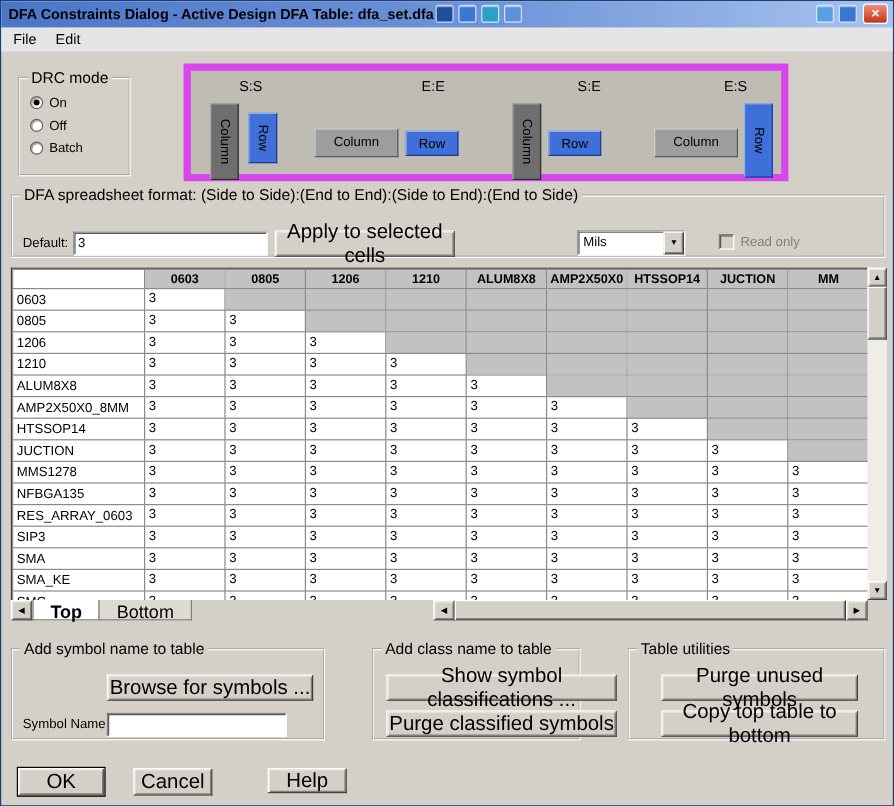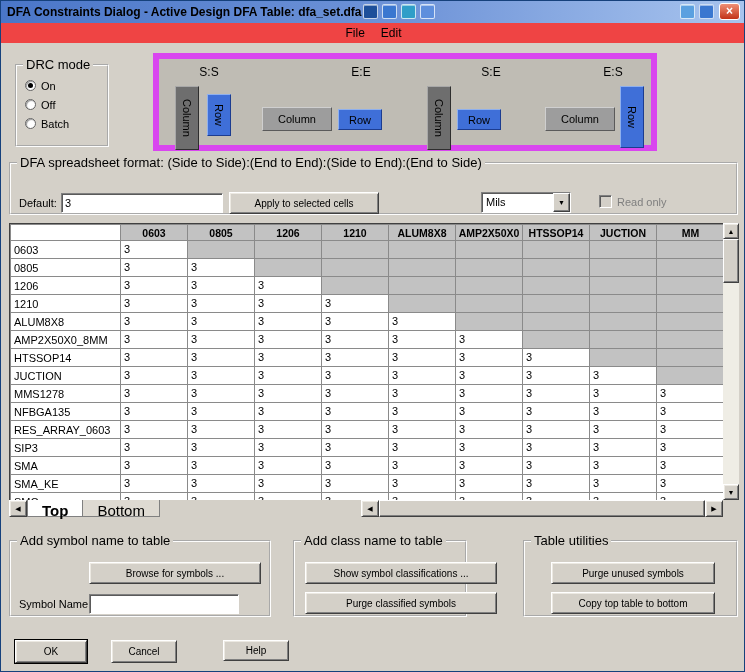--- a/index.html
+++ b/index.html
@@ -15,26 +15,26 @@
     background:linear-gradient(90deg,#4a76c8 0%,#6f94d8 55%,#a8c4ee 100%);}
   .title{position:absolute;left:6px;top:0;line-height:22px;font-weight:bold;font-size:12px;color:#000;white-space:nowrap;}
   .tb-mid{position:absolute;left:362px;top:3px;display:flex;gap:4px;}
   .tb-right{position:absolute;right:30px;top:3px;display:flex;gap:4px;}
   .tb-icon{display:inline-block;width:15px;height:15px;border-radius:2px;
     border:1px solid rgba(255,255,255,.75);box-shadow:inset 0 1px 0 rgba(255,255,255,.5);}
   .close-btn{position:absolute;right:4px;top:2px;width:21px;height:17px;border-radius:3px;
     background:linear-gradient(#ef8f75,#c23318);border:1px solid #fff;
     color:#fff;font-weight:bold;font-size:12px;line-height:15px;text-align:center;}
   
-  .menubar{position:absolute;left:0;top:22px;right:0;height:20px;background:#ef4444;padding-left:2px;text-align:center;}
+  .menubar{position:absolute;left:0;top:22px;right:0;height:20px;background:#e5e5e5;padding-left:2px;}
   .menu-item{display:inline-block;padding:3px 8px;font-size:12px;}
   
   .btn{background:#d4d0c8;border:1px solid;border-color:#ffffff #404040 #404040 #ffffff;
     box-shadow:inset 1px 1px 0 #ece9e2,inset -1px -1px 0 #808080;
-    font-family:"Liberation Sans",sans-serif;font-size:10px;text-align:center;
+    font-family:"Liberation Sans",sans-serif;font-size:17px;text-align:center;
     display:flex;align-items:center;justify-content:center;}
   fieldset.fs{position:absolute;margin:0;padding:0;border:2px groove #fdfdfd;}
   fieldset.fs legend{font-size:13px;padding:0 3px;margin-left:6px;}
   input.txt{position:absolute;font-family:"Liberation Sans",sans-serif;font-size:11px;
     padding:0 3px;background:#fff;border:1px solid;border-color:#808080 #ffffff #ffffff #808080;
     box-shadow:inset 1px 1px 0 #5a5a5a;outline:none;}
   
   .drc{left:14px;top:56px;width:94px;height:90px;}
   #drc-options{padding:4px 0 0 8px;}
   .radio-row{display:flex;align-items:center;gap:5px;height:19px;}
@@ -89,21 +89,21 @@
   #sheet-tabs{position:absolute;left:18px;top:0;height:17px;display:flex;}
   .sheet-tab{height:17px;padding:2px 14px 0 14px;font-size:15px;background:#dedad2;
     border:1px solid #808080;border-top:none;margin-right:-1px;}
   .sheet-tab.selected{background:#ffffff;font-weight:bold;}
   .hscroll{position:absolute;left:352px;top:0;width:362px;height:17px;display:flex;background:#efede5;}
   .hthumb{flex:1;background:#d4d0c8;border:1px solid;border-color:#ffffff #404040 #404040 #ffffff;
     box-shadow:inset -1px -1px 0 #808080;}
   .hs-btn{width:18px;height:17px;font-size:7px;flex:0 0 auto;}
   
   .add-symbol{left:8px;top:532px;width:262px;height:84px;}
-  .add-class{left:292px;top:532px;width:174px;height:84px;}
+  .add-class{left:309px;top:532px;width:174px;height:84px;}
   .utilities{left:522px;top:532px;width:215px;height:84px;}
   .browse-btn{position:absolute;left:78px;top:14px;width:172px;height:22px;}
   .symname-label{position:absolute;left:8px;top:50px;}
   .symname-input{left:78px;top:46px;width:150px;height:20px;}
   .show-btn{position:absolute;left:10px;top:14px;width:192px;height:22px;}
   .purgecls-btn{position:absolute;left:10px;top:44px;width:192px;height:22px;}
   .purgeun-btn{position:absolute;left:26px;top:14px;width:164px;height:22px;}
   .copy-btn{position:absolute;left:26px;top:44px;width:164px;height:22px;}
   
   .ok-btn{position:absolute;left:14px;top:639px;width:72px;height:23px;box-shadow:0 0 0 1px #000,inset 1px 1px 0 #ece9e2,inset -1px -1px 0 #808080;}

